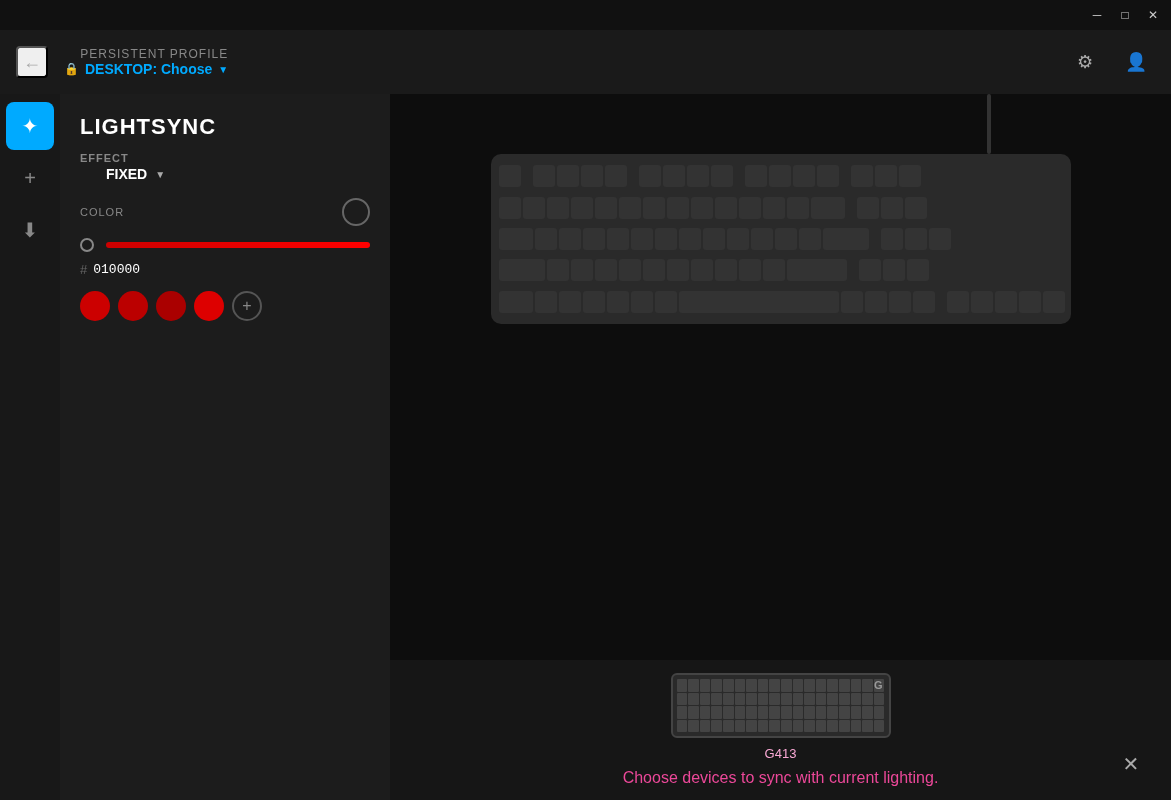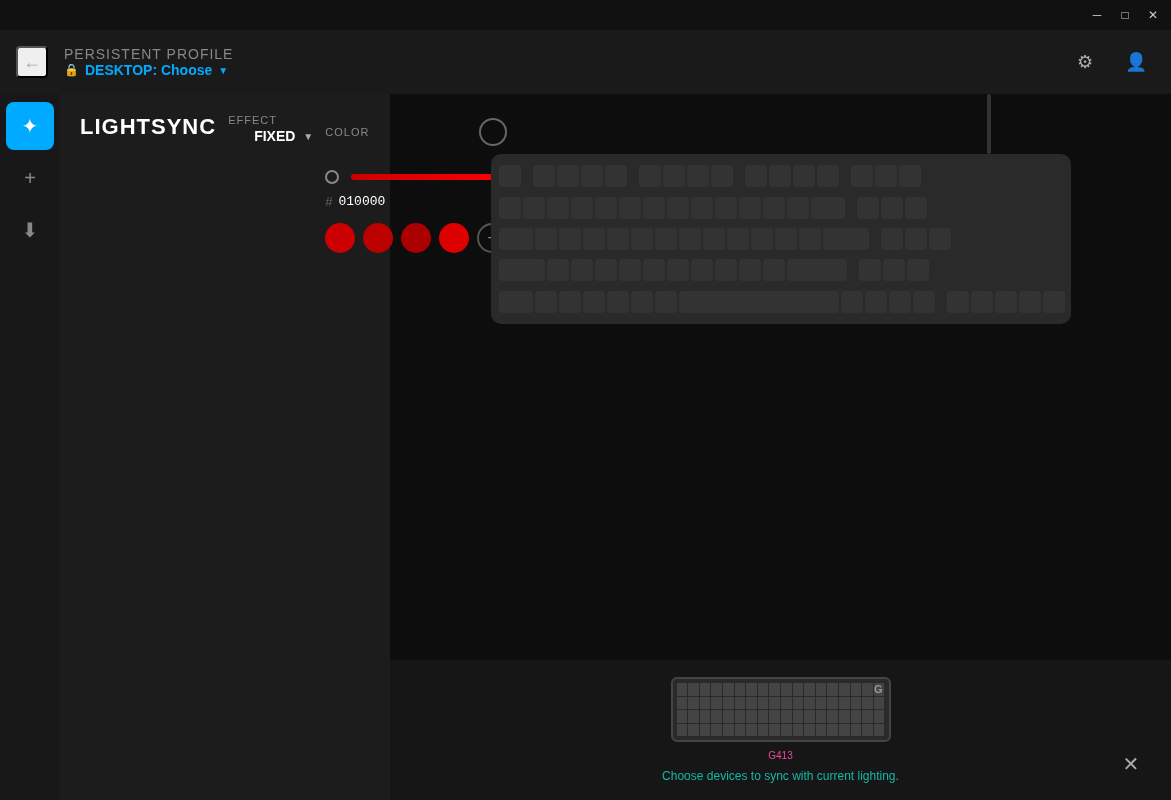--- a/index.html
+++ b/index.html
@@ -52,24 +52,25 @@
       display: flex; align-items: center; justify-content: center;
       color: #aaa;
       font-size: 18px;
       cursor: pointer;
       border-radius: 4px;
     }
     .header-title-group {
       display: flex; flex-direction: column;
     }
     .persistent-profile-label {
-      font-size: 14px;
+      font-size: 12px;
       color: #888;
       letter-spacing: 1px;
       text-transform: uppercase;
+      text-align: right;
     }
     .desktop-label {
       display: flex; align-items: center; gap: 6px;
       color: #00aaff;
       font-size: 14px;
       font-weight: 600;
       cursor: pointer;
     }
     .lock-icon { font-size: 12px; }
     .chevron-icon { font-size: 10px; color: #00aaff; }
@@ -115,55 +116,56 @@
       background: #00aaff;
       color: #fff;
     }
 
     
     .panel {
       width: 330px;
       background: #1c1c1c;
       padding: 20px 20px;
       display: flex;
-      flex-direction: row;
+      flex-direction: column;
       gap: 12px;
     }
     .lightsync-title {
       font-size: 22px;
       font-weight: 600;
       letter-spacing: 1px;
       color: #fff;
     }
     .effect-label {
       font-size: 11px;
       color: #888;
       letter-spacing: 1px;
       text-transform: uppercase;
+      font-weight: bold;
     }
     .effect-dropdown {
       display: flex; align-items: center; gap: 8px;
       cursor: pointer;
       margin-top: 2px;
     }
     .effect-dropdown-text {
       font-size: 14px;
       font-weight: 600;
       color: #fff;
       padding-left: 26px;
     }
     .effect-dropdown-chevron {
       font-size: 10px; color: #aaa;
     }
     .color-section {
       margin-top: 4px;
     }
     .color-label-row {
       display: flex; align-items: center; justify-content: space-between;
-      margin-bottom: 24px;
+      margin-bottom: 12px;
     }
     .color-label {
       font-size: 11px;
       color: #888;
       letter-spacing: 1px;
       text-transform: uppercase;
     }
     .color-circle-btn {
       width: 28px; height: 28px;
       border-radius: 50%;
@@ -299,26 +301,26 @@
       grid-template-columns: repeat(18, 1fr);
       grid-template-rows: repeat(4, 1fr);
       gap: 1px;
       padding: 4px;
     }
     .mini-key {
       background: #444;
       border-radius: 1px;
     }
     .device-label {
-      font-size: 10px;
+      font-size: 13px;
+      color: #f9a8d4;
+    }
+    .device-subtitle {
+      font-size: 16px;
       color: #ec4899;
-    }
-    .device-subtitle {
-      font-size: 12px;
-      color: #14b8a6;
     }
     .close-overlay-btn {
       position: absolute;
       bottom: 20px;
       right: 24px;
       width: 32px; height: 32px;
       display: flex; align-items: center; justify-content: center;
       color: #aaa; font-size: 20px;
       cursor: pointer;
       border: none; background: transparent;

